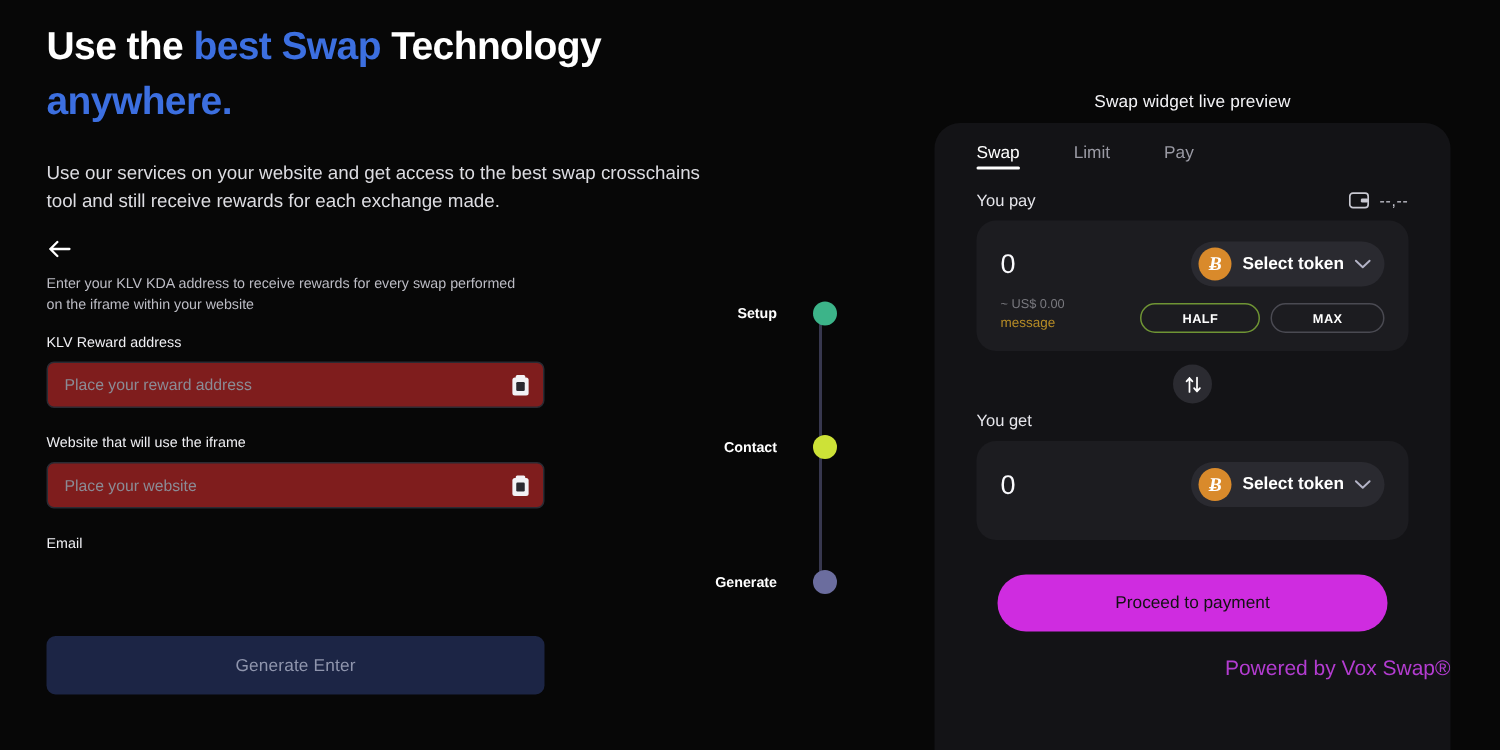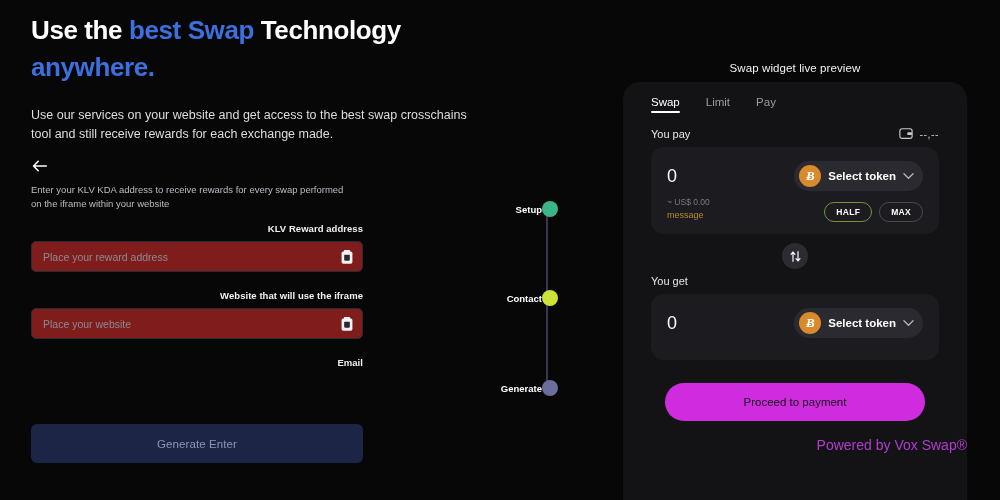--- a/index.html
+++ b/index.html
@@ -75,25 +75,24 @@
     margin-top: 9px;
     font-size: 9.5px;
     line-height: 14px;
     color: #bcbcc4;
     width: 320px;
   }
 
   .field-group { position: absolute; left: 31px; width: 332px; }
   .field-label {
     font-size: 9.5px;
-    font-weight: 700;
+    font-weight: 400;
     color: #f0f0f4;
     margin-bottom: 7px;
     letter-spacing: 0.05px;
-    text-align: right;
   }
   .field-box {
     position: relative;
     height: 29px;
     border: 1px solid #2b2b33;
     border-radius: 5px;
     background: #7f1d1d;
     display: flex;
     align-items: center;
   }
@@ -155,21 +154,21 @@
     top: 12px;
     width: 2px;
     height: 180px;
     background: #37374e;
   }
   .step {
     position: absolute;
     right: 0;
     display: flex;
     align-items: center;
-    gap: 0;
+    gap: 24px;
   }
   .step-label {
     font-size: 9.5px;
     font-weight: 700;
     color: #ffffff;
     white-space: nowrap;
     text-align: right;
   }
   .step-dot {
     width: 16px;
@@ -197,21 +196,21 @@
     left: 623px;
     top: 82px;
     width: 344px;
     height: 425px;
     background: #131316;
     border-radius: 17px 17px 0 0;
     overflow: hidden;
   }
   .tabs {
     display: flex;
-    gap: 26px;
+    gap: 36px;
     padding: 14px 0 0 28px;
   }
   .tab {
     font-size: 11.5px;
     color: #9a9aa4;
     cursor: pointer;
     padding-bottom: 5px;
     position: relative;
   }
   .tab.active {
@@ -291,21 +290,21 @@
     margin-top: 5px;
   }
   .fiat { font-size: 8.5px; color: #79797f; line-height: 13px; }
   .msg { font-size: 9px; color: #b58b26; line-height: 13px; }
   .pct-btns { display: flex; gap: 7px; }
   .pct-btn {
     font-size: 8.5px;
     font-weight: 700;
     color: #ffffff;
     border-radius: 11px;
-    padding: 4px 11px;
+    padding: 4px 27px;
     border: 1.2px solid #4a4a52;
     background: transparent;
     font-family: "Liberation Sans", sans-serif;
     cursor: pointer;
     letter-spacing: 0.3px;
   }
   .pct-btn.half { border-color: #6f9434; }
 
   .switch-wrap {
     display: flex;

